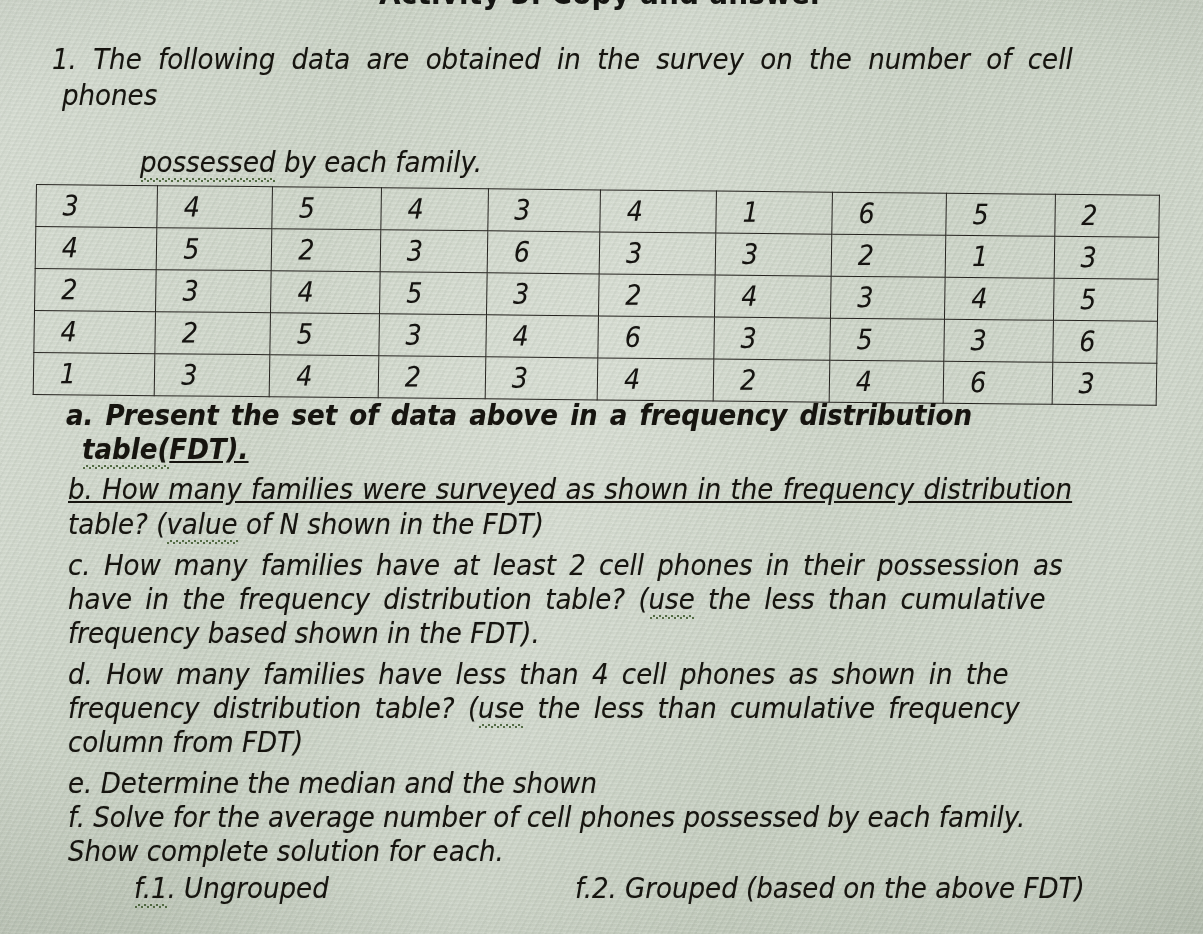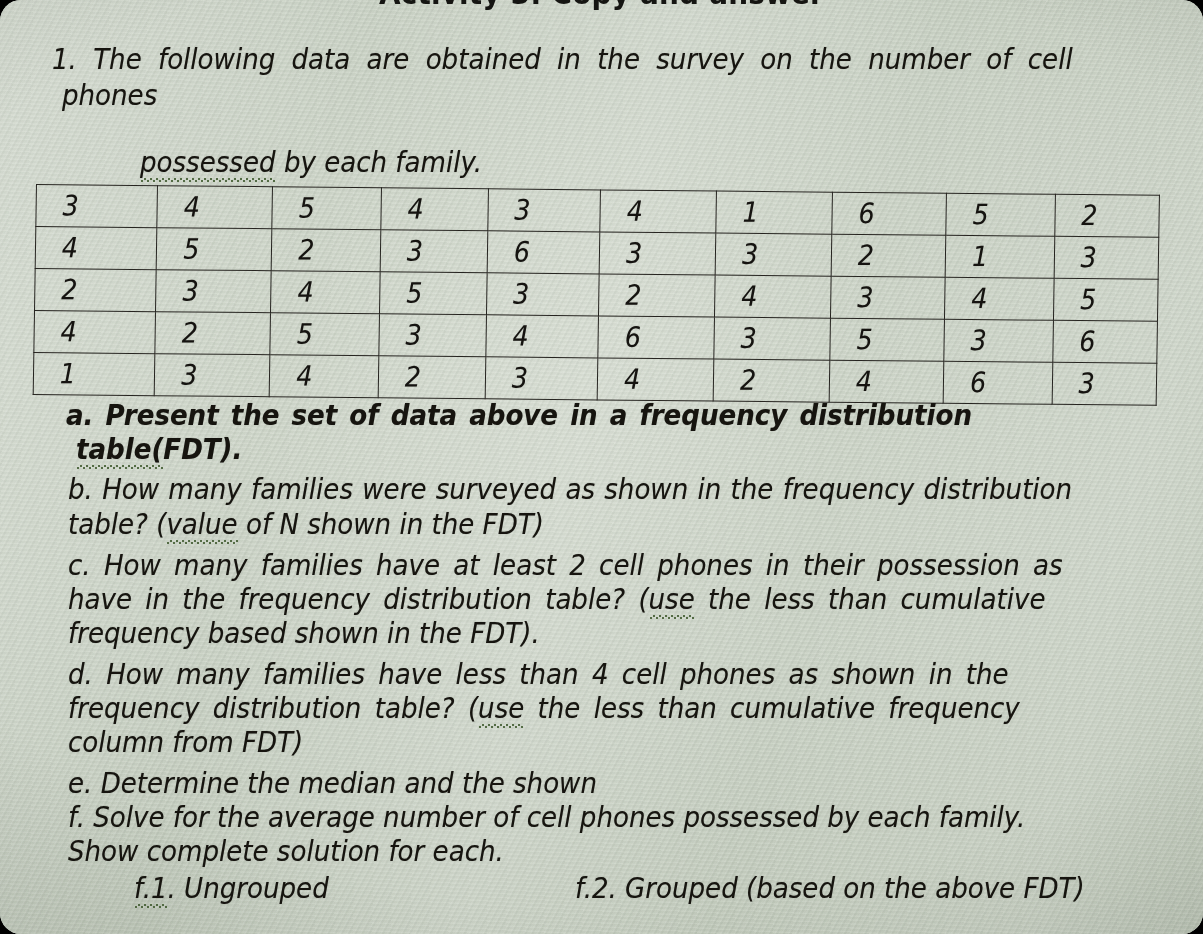--- a/index.html
+++ b/index.html
@@ -9,21 +9,20 @@
   }
 
   #screen {
     position: relative;
     width: 1203px;
     height: 934px;
     overflow: hidden;
     background: #c8d0c5;
     font-family: "DejaVu Sans Condensed", "Liberation Sans Narrow", "Liberation Sans", sans-serif;
     color: #14120f;
-    border-radius: 21px;
   }
 
   
   #bg-base {
     position: absolute;
     inset: 0;
     background:
       radial-gradient(130% 95% at 42% 38%, #d4dbcf 0%, #ccd4c7 42%, #c2cbbc 72%, #b4bdae 100%);
   }
   #bg-moire {
@@ -246,25 +245,25 @@
               <td class="c6">2</td>
               <td class="c7">4</td>
               <td class="c8">6</td>
               <td class="c9">3</td>
             </tr>
           </tbody>
       </table>
     </div>
 
     <div class="pline bold ws3" style="left:66px; top:398px;">a. Present the set of data above in a frequency distribution</div>
-    <div class="pline bold" style="left:76px; top:432px;">
+    <div class="pline bold" style="left:82px; top:432px;text-decoration:underline;">
       <span class="sq">table(</span><span>FDT).</span>
     </div>
 
-    <div class="pline ws4" style="left:68px; top:472px;">b. How many families were surveyed as shown in the frequency distribution</div>
+    <div class="pline ws4" style="left:68px; top:472px;text-decoration:underline;">b. How many families were surveyed as shown in the frequency distribution</div>
     <div class="pline" style="left:68px; top:507px;">
       <span>table? (</span><span class="sq">value</span><span> of N shown in the FDT)</span>
     </div>
 
     <div class="pline ws2" style="left:68px; top:548px;">c. How many families have at least 2 cell phones in their possession as</div>
     <div class="pline ws2" style="left:68px; top:582px;">
       <span>have in the frequency distribution table? (</span><span class="sq">use</span><span> the less than cumulative</span>
     </div>
     <div class="pline" style="left:68px; top:616px;">frequency based shown in the FDT).</div>
 

